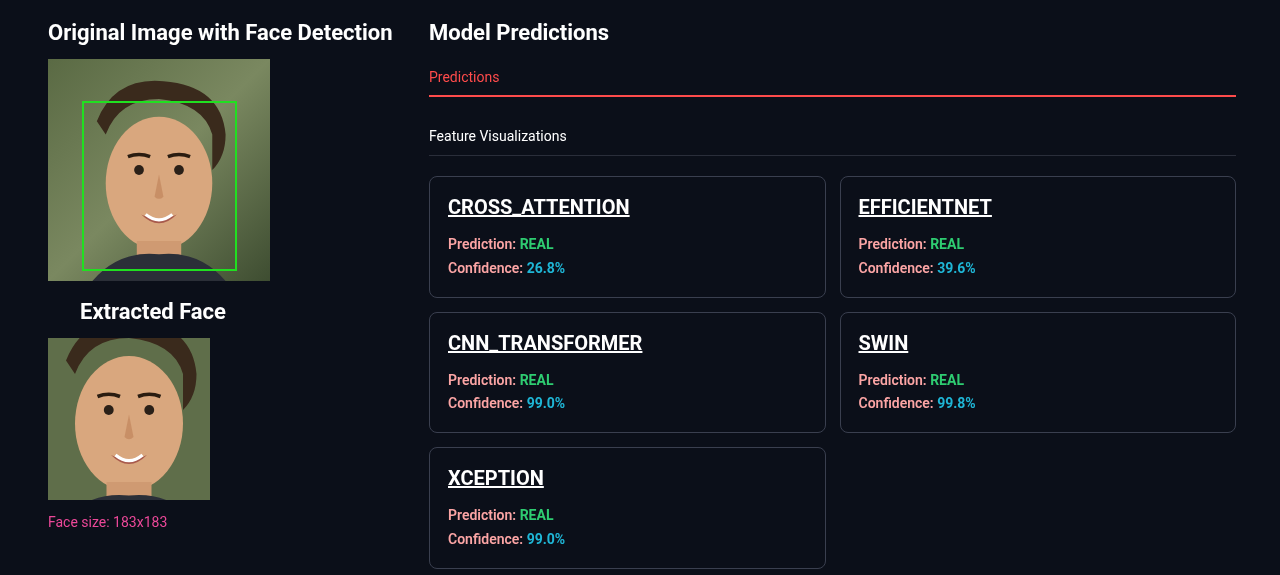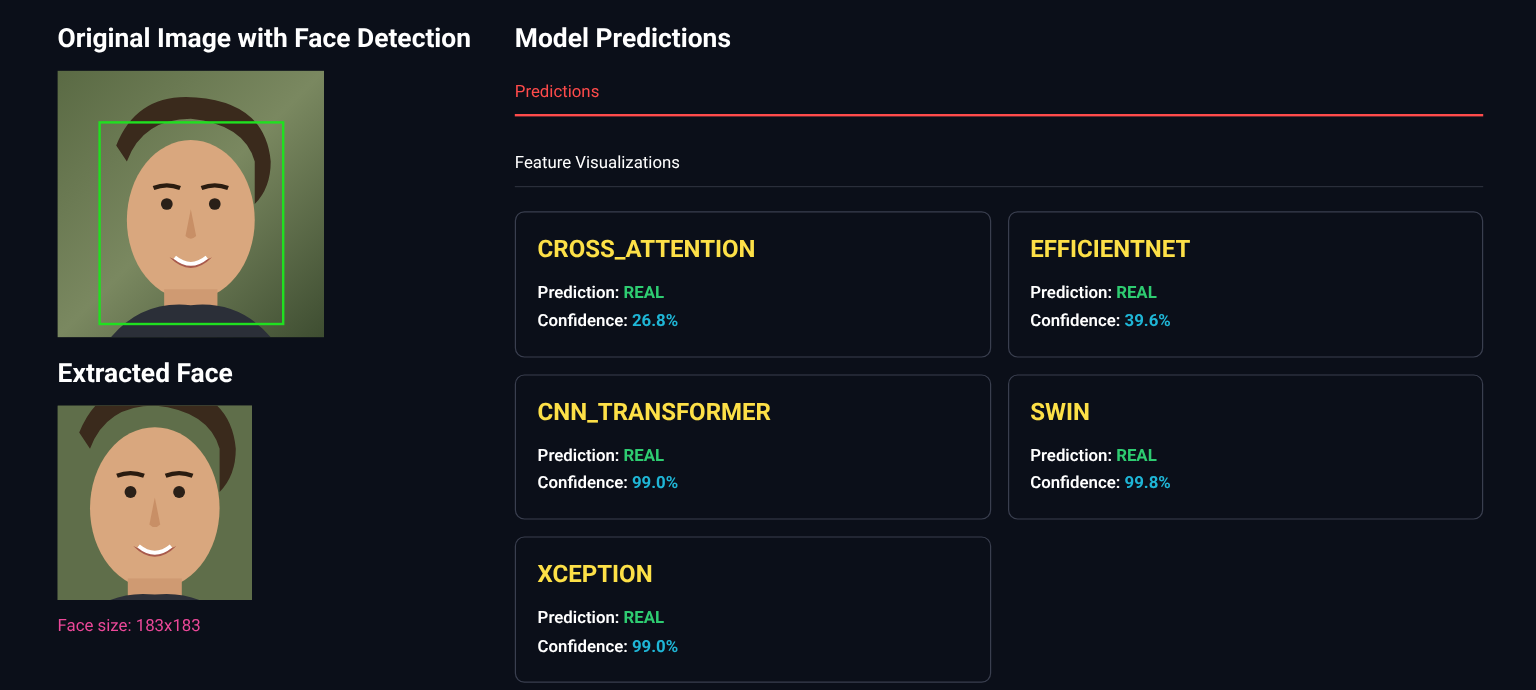--- a/index.html
+++ b/index.html
@@ -34,21 +34,21 @@
     background: linear-gradient(135deg,#4a5a3a 0%, #6c7a55 40%, #3c4a2e 100%);
     overflow: hidden;
   }
   .orig-image .face-shape { position:absolute; inset:0; }
   .detect-box {
     position: absolute;
     border: 2px solid #20e020;
     left: 34px; top: 42px; width: 155px; height: 170px;
   }
 
-  .extracted-title { margin-top: 18px; }
+  .extracted-title { margin-top: 18px; margin-left: 32px; }
   .extracted-image {
     width: 162px;
     height: 162px;
     background: linear-gradient(135deg,#4a5a3a 0%, #6c7a55 40%, #3c4a2e 100%);
     position: relative;
     overflow: hidden;
   }
 
   .face-size {
     font-size: 14px;
@@ -87,27 +87,28 @@
   }
   .card {
     border: 1px solid #3a3f4f;
     border-radius: 8px;
     padding: 18px 18px 16px 18px;
   }
   .card-title {
     font-size: 20px;
     font-weight: 700;
     margin-bottom: 14px;
-    color: #fde047;
+    color: #ffffff;
+    text-decoration: underline;
   }
   .pred-row, .conf-row {
     font-size: 14px;
     line-height: 1.7;
   }
-  .label { color: #ffffff; font-weight: 600; }
+  .label { color: #fca5a5; font-weight: 600; }
   .pred-value { color: #2ecc71; font-weight: 700; }
   .conf-value { color: #1fb6d6; font-weight: 700; }
 
   .progress {
     height: 5px;
     background: #1a1f2e;
     border-radius: 3px;
     overflow: hidden;
   }
   .progress-bar {

